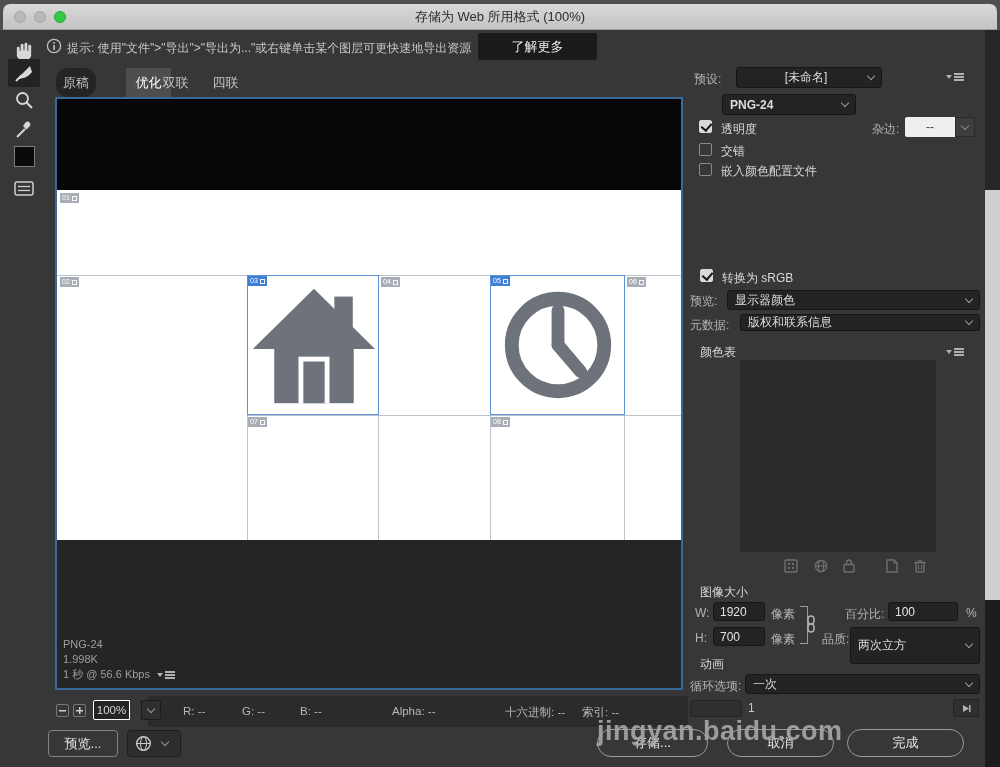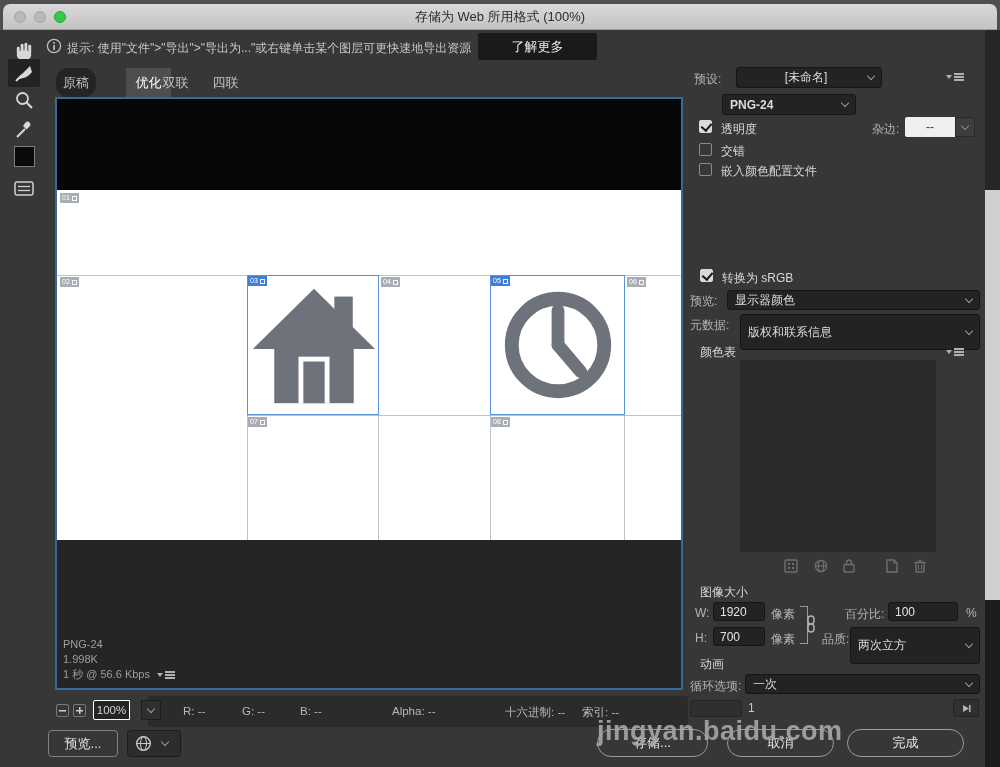--- a/index.html
+++ b/index.html
@@ -274,21 +274,21 @@
   <div class="chk on" style="left:700px;top:269px;"></div>
   <div class="hdr" style="left:722px;top:270px;">转换为 sRGB</div>
 
   <div class="lbl" style="left:690px;top:293px;">预览:</div>
   <div class="dd" style="left:727px;top:290px;width:253px;height:20px;">
     <span class="val">显示器颜色</span>
       <span class="chev"></span>
   </div>
 
   <div class="lbl" style="left:690px;top:317px;">元数据:</div>
-  <div class="dd" style="left:740px;top:314px;width:240px;height:36px;">
+  <div class="dd" style="left:740px;top:314px;width:240px;height:17px;">
     <span class="val">版权和联系信息</span>
       <span class="chev"></span>
   </div>
 
   <div class="hdr" style="left:700px;top:344px;">颜色表</div>
   <div class="pmenu" style="left:946px;top:348px;">
       <span class="tri"></span>
       <span class="bars"></span>
     </div>
   <div class="abs ctable"></div>

